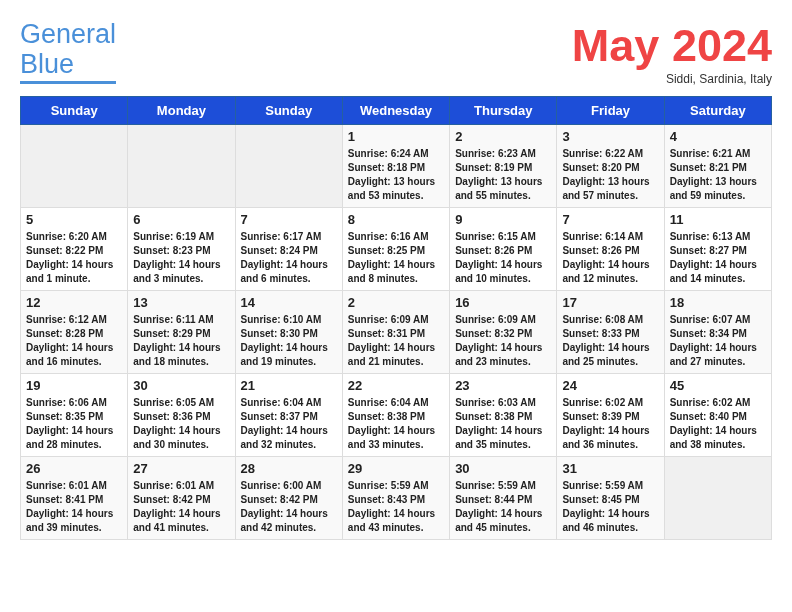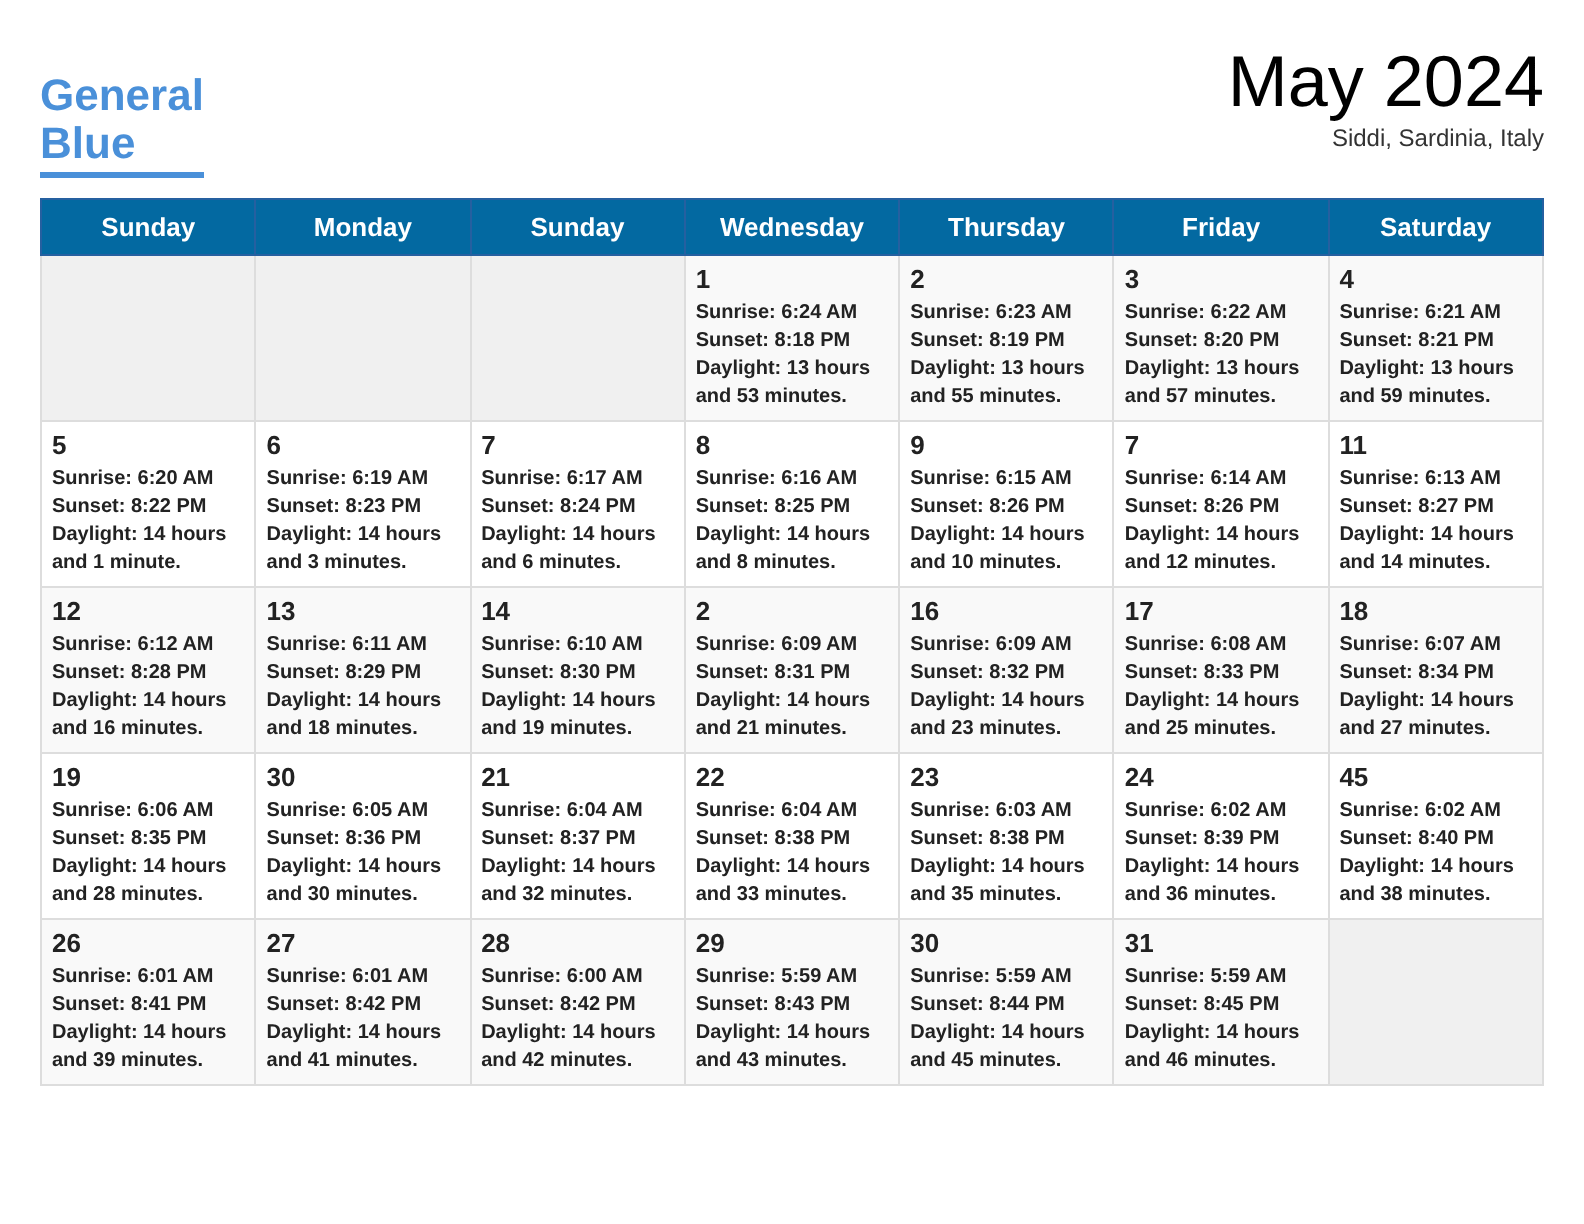--- a/index.html
+++ b/index.html
@@ -15,54 +15,53 @@
       justify-content: space-between;
       align-items: flex-start;
       margin-bottom: 10px;
     }
     .logo {
       display: flex;
       flex-direction: column;
       align-items: flex-start;
     }
     .logo-text {
-      font-size: 22px;
-      font-weight: bold;
+      font-size: 27px;
+      font-weight: normal;
       color: #1a3a6b;
       line-height: 1.1;
-      margin-top: 16px;
     }
     .logo-text span {
       color: #4a90d9;
     }
     .logo-line {
       width: 100%;
       height: 3px;
       background: #4a90d9;
       margin-top: 2px;
     }
     .title-block {
       text-align: right;
     }
     .month-title {
-      font-size: 36px;
-      font-weight: normal;
-      color: #000000;
+      font-size: 45px;
+      font-weight: bold;
+      color: #ef4444;
     }
     .subtitle {
       font-size: 12px;
       color: #333;
     }
     .calendar {
       width: 100%;
       border-collapse: collapse;
       border: 1px solid #ccc;
     }
     .calendar th {
-      background: #0369a1;
+      background: #1d4ed8;
       color: #fff;
       text-align: center;
       padding: 6px 14px;
       font-size: 13px;
       border: 1px solid #2560a0;
     }
     .calendar td {
       vertical-align: top;
       padding: 4px 5px;
       border: 1px solid #ddd;

